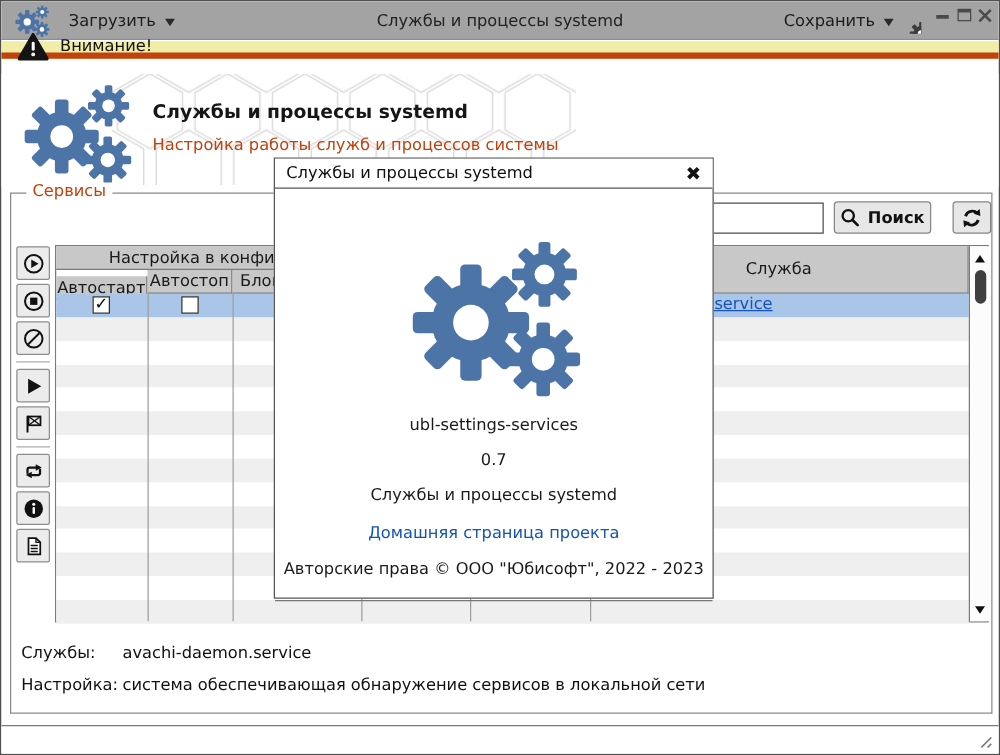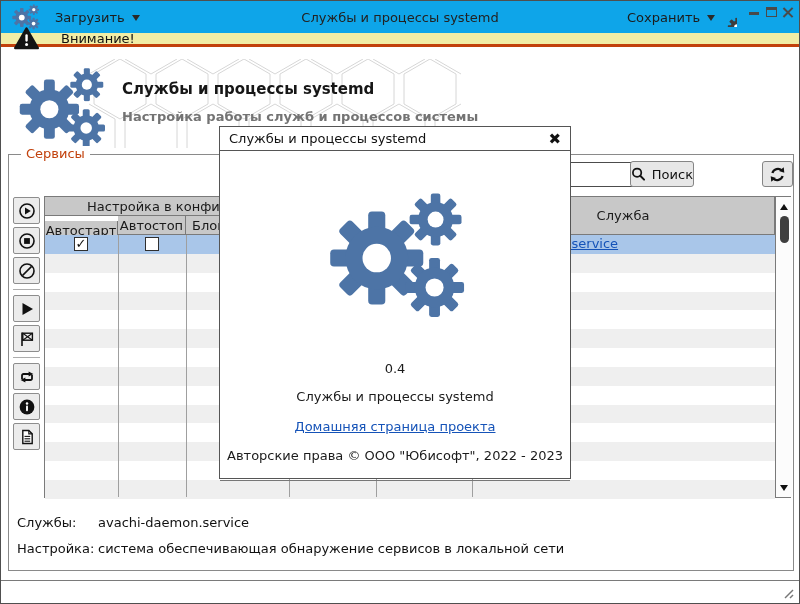--- a/index.html
+++ b/index.html
@@ -3,53 +3,53 @@
 <meta charset="utf-8">
 <style>
   :root{
     --accent:#4d74a6; --sel:#a9c6e9; --link:#1553b8; --warn:#f1eda6;
     --line:#7a7a7a; --softline:#9f9f9f; --hdr:#c8c8c8;
   }
   *{box-sizing:border-box;margin:0;padding:0;font-family:"DejaVu Sans","Liberation Sans",sans-serif;}
   html,body{width:800px;height:604px;overflow:hidden;background:#fff;}
   .window{position:relative;width:800px;height:604px;border:1px solid #4f4f4f;background:#fff;overflow:hidden;}
   
-  .titlebar{position:absolute;left:0;top:0;width:100%;height:43px;background:#0ea5e9;border-bottom:1px solid #8f8f8f;}
+  .titlebar{position:absolute;left:0;top:0;width:100%;height:31px;background:#a3a3a3;border-bottom:1px solid #8f8f8f;}
   .app-logo{position:absolute;left:10px;top:2px;width:29px;height:27px;}
   .menu-btn{position:absolute;top:7px;height:19px;display:flex;align-items:center;gap:7px;font-size:13px;color:#1c1c1c;cursor:default;}
   .load-btn{left:54px;}
   .save-btn{left:626px;}
   .caret{width:0;height:0;border:4px solid transparent;border-top:6px solid #2a2a2a;margin-top:5px;}
   .tb-title{position:absolute;left:150px;right:150px;top:9px;text-align:center;font-size:13px;color:#222;}
   .settings-gear{position:absolute;left:717px;top:7px;width:19px;height:19px;}
   .winbtn{position:absolute;top:4px;width:15px;height:14px;}
   .btn-min{left:746px;} .btn-max{left:763px;} .btn-close{left:780px;}
   .btn-min i{position:absolute;left:2px;top:7px;width:10px;height:3px;background:#4a4a4a;}
   .btn-max i{position:absolute;left:2px;top:2px;width:11px;height:10px;border:1.5px solid #4a4a4a;border-top:3.5px solid #4a4a4a;}
   .btn-close i::before,.btn-close i::after{content:"";position:absolute;left:6px;top:1px;width:2.2px;height:13px;background:#4a4a4a;}
   .btn-close i::before{transform:rotate(45deg);} .btn-close i::after{transform:rotate(-45deg);}
   
-  .warnbar{position:absolute;left:0;top:32px;width:100%;height:14px;background:var(--warn);border-bottom:3px solid #c2410c;display:flex;align-items:center;gap:22px;padding-left:13px;font-size:13px;color:#111;}
+  .warnbar{position:absolute;left:0;top:32px;width:100%;height:14px;background:var(--warn);border-bottom:5px solid #c2410c;display:flex;align-items:center;gap:9px;padding-left:13px;font-size:13px;color:#111;}
   
   .header{position:absolute;left:0;top:58px;width:100%;height:90px;background:#fff;}
   .hexes{position:absolute;left:88px;top:0;width:372px;height:89px;overflow:hidden;}
   .big-logo{position:absolute;left:14px;top:5px;width:92px;height:84px;}
   .h-title{position:absolute;left:121px;top:21px;font-size:15px;font-weight:bold;color:#161616;}
-  .h-sub{position:absolute;left:121px;top:50px;font-size:13px;font-weight:bold;color:#737373;}
+  .h-sub{position:absolute;left:121px;top:50px;font-size:13px;font-weight:normal;color:#c2410c;}
   
   .groupbox{position:absolute;left:7px;top:153px;width:786px;height:417px;border:1px solid #8a8a8a;}
   .legend{position:absolute;left:12px;top:-9px;background:#fff;padding:0 5px;font-size:13px;color:#c2410c;}
   
   .combo{position:absolute;left:18px;top:160px;width:200px;height:26px;border:1px solid #4c4c4c;background:#fff;display:flex;align-items:center;font-size:13px;color:#111;}
   .combo-text{flex:1;padding-left:7px;}
   .combo-arrow{width:21px;height:100%;border-left:1px solid #4c4c4c;background:#e6e6e6;display:flex;align-items:center;justify-content:center;}
   .combo-arrow b{width:0;height:0;border:4.5px solid transparent;border-top:6px solid #222;margin-top:5px;}
   .search-input{position:absolute;left:520px;top:161px;width:138px;height:25px;border:1px solid #4c4c4c;background:#fff;font-size:13px;padding:0 5px;}
   .gbtn{position:absolute;border:1px solid #858585;border-radius:3px;background:#e7e7e7;display:flex;align-items:center;justify-content:center;gap:6px;font-size:13px;color:#111;}
-  .search-btn{left:629px;top:160px;width:64px;height:26px;}
+  .search-btn{left:666px;top:160px;width:78px;height:26px;font-weight:bold;}
   .refresh-btn{left:761px;top:160px;width:31px;height:26px;}
   
   .vtoolbar{position:absolute;left:12px;top:196px;width:27px;display:flex;flex-direction:column;align-items:center;}
   .tool{width:27px;height:27px;border:1px solid #8d8d8d;border-radius:2px;background:#ececec;display:flex;align-items:center;justify-content:center;margin-bottom:3px;}
   .tsep{width:27px;height:1px;background:#adadad;margin:2px 0 5px 0;}
   
   .table{position:absolute;left:43px;top:195px;width:747px;height:302px;border:1px solid var(--line);background:#fff;}
   .th{position:absolute;background:var(--hdr);border-right:1px solid var(--line);border-bottom:1px solid var(--line);font-size:13px;color:#1a1a1a;display:flex;align-items:center;justify-content:center;overflow:hidden;white-space:nowrap;}
   .th-group{left:0;top:0;width:331px;height:19px;justify-content:flex-start;padding-left:42px;}
   .th-fill-top{left:331px;top:0;width:96px;height:19px;}
@@ -82,21 +82,21 @@
   .statusbar{position:absolute;left:0;top:579px;width:100%;height:23px;border-top:1px solid #7a7a7a;background:#fff;}
   .grip{position:absolute;right:5px;bottom:4px;}
   
   .dialog{position:absolute;left:218px;top:125px;width:352px;height:353px;background:#fff;border:1px solid #555;z-index:20;}
   .dlg-title{position:absolute;left:0;top:0;right:0;height:24px;border-bottom:1px solid #555;font-size:13px;color:#111;line-height:23px;padding-left:9px;background:#fff;}
   .dlg-close{position:absolute;right:9px;top:2px;font-size:15px;font-weight:bold;color:#111;line-height:20px;}
   .dlg-body{position:absolute;left:0;top:24px;right:0;bottom:0;}
   .dlg-logo{position:absolute;left:50%;top:36px;transform:translateX(-50%);width:142px;height:132px;}
   .dlg-line{position:absolute;left:0;right:0;text-align:center;font-size:13px;color:#1b1b1b;white-space:nowrap;}
   .dl1{top:182px;} .dl2{top:210px;} .dl3{top:238px;} .dl4{top:268px;} .dl5{top:297px;}
-  .dlg-link{color:var(--link);text-decoration:underline;margin-top:32px;}
+  .dlg-link{color:var(--link);margin-top:32px;}
   .dlg-div{position:absolute;left:0;right:0;top:329px;height:1px;background:#777;}
   svg{display:block;}
 </style>
 </head>
 <body>
 
 <svg width="0" height="0" style="position:absolute">
   <defs>
     <symbol id="gear" viewBox="-50 -50 100 100">
       <g fill="currentColor">
@@ -320,21 +320,22 @@
     </svg>
   </div>
 
   <div class="dialog">
     <div class="dlg-title">Службы и процессы systemd</div>
     <span class="dlg-close">✖</span>
     <div class="dlg-body">
       <svg class="dlg-logo" viewBox="0 0 140 130">
           <use href="#gears-logo"></use>
         </svg>
-      <div class="dlg-line dl2">0.4</div>
+      <div class="dlg-line dl1">ubl-settings-services</div>
+      <div class="dlg-line dl2">0.7</div>
       <div class="dlg-line dl3">Службы и процессы systemd</div>
       <div class="dlg-line dl4"><a class="dlg-link">Домашняя страница проекта</a></div>
       <div class="dlg-line dl5">Авторские права © ООО "Юбисофт", 2022 - 2023</div>
       <div class="dlg-div"></div>
     </div>
   </div>
 
 </div>
 
 </body></html>

